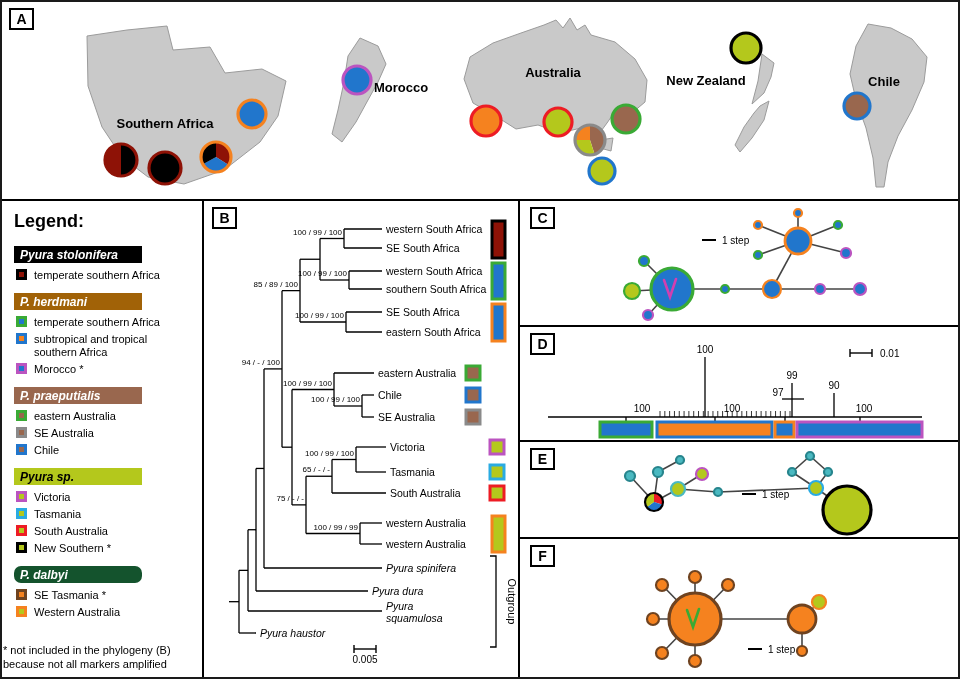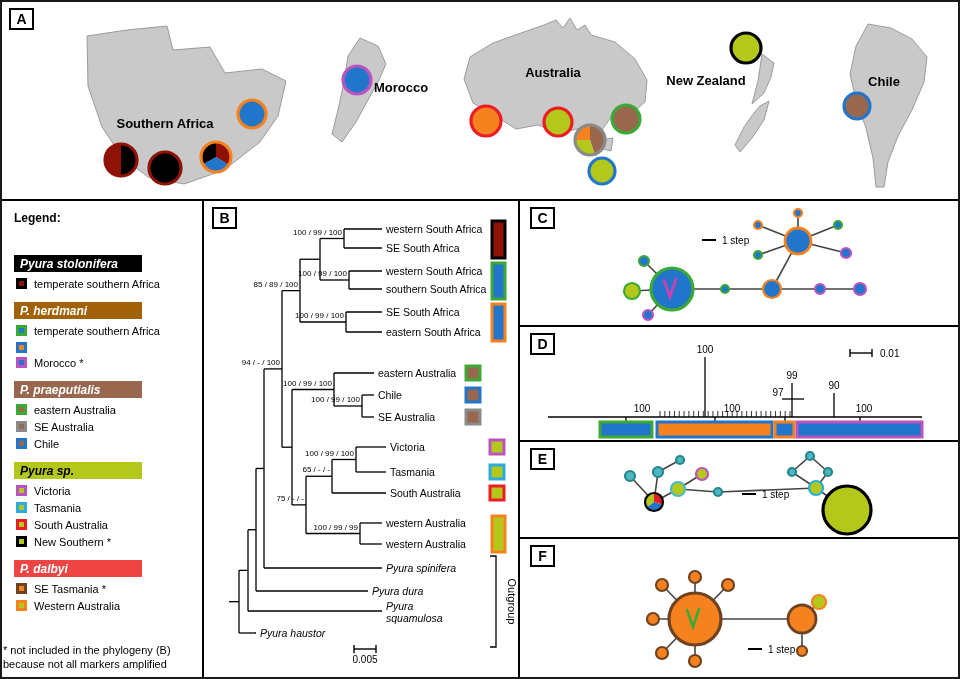--- a/index.html
+++ b/index.html
@@ -10,21 +10,21 @@
   #legendP{left:0;top:199px;width:202px;height:480px;border-right:2px solid #000;padding:10px 8px 8px 12px;}
   #panelB{left:202px;top:199px;width:316px;height:480px;border-right:2px solid #000;}
   #panelC{left:518px;top:199px;width:442px;height:126px;border-bottom:2px solid #000;}
   #panelD{left:518px;top:325px;width:442px;height:115px;border-bottom:2px solid #000;}
   #panelE{left:518px;top:440px;width:442px;height:97px;border-bottom:2px solid #000;}
   #panelF{left:518px;top:537px;width:442px;height:142px;}
   svg{display:block;}
   text{font-family:"Liberation Sans",sans-serif;}
   .plabel{position:absolute;left:8px;top:6px;width:25px;height:22px;border:2px solid #000;background:#fff;
           font-weight:bold;font-size:14px;display:flex;align-items:center;justify-content:center;z-index:5;}
-  .legend-title{font-size:12px;font-weight:bold;margin-bottom:30px;}
+  .legend-title{font-size:18px;font-weight:bold;margin-bottom:14px;}
   .legend-section{margin-bottom:11px;}
   .legend-bar{width:128px;height:17px;font-size:12px;font-weight:bold;font-style:italic;
               display:flex;align-items:center;padding-left:6px;margin-bottom:6px;}
   .legend-item{display:flex;align-items:flex-start;margin-bottom:4px;font-size:11px;line-height:13px;color:#000;}
   .legend-swatch{width:11px;height:11px;border-width:3px;border-style:solid;margin:0 7px 0 2px;flex:0 0 auto;}
   .legend-item-label{max-width:150px;}
   .legend-footnote{position:absolute;left:1px;bottom:10px;width:180px;font-size:11px;line-height:14px;}
 </style>
 </head>
 <body>
@@ -90,20 +90,21 @@
           </div>
         </div>
         <div class="legend-section">
           <div class="legend-bar" style="background: #a16207; color: rgb(255, 255, 255);">P. herdmani</div>
           <div class="legend-item">
             <span class="legend-swatch" style="background: rgb(33, 118, 204); border-color: rgb(58, 170, 53);"></span>
             <span class="legend-item-label">temperate southern Africa</span>
           </div>
           <div class="legend-item">
             <span class="legend-swatch" style="background: rgb(245, 130, 31); border-color: rgb(33, 118, 204);"></span>
+            <span class="legend-item-label">subtropical and tropical southern Africa</span>
           </div>
           <div class="legend-item">
             <span class="legend-swatch" style="background: rgb(33, 118, 204); border-color: rgb(187, 84, 192);"></span>
             <span class="legend-item-label">Morocco *</span>
           </div>
         </div>
         <div class="legend-section">
           <div class="legend-bar" style="background: rgb(153, 103, 78); color: rgb(255, 255, 255);">P. praeputialis</div>
           <div class="legend-item">
             <span class="legend-swatch" style="background: rgb(153, 103, 78); border-color: rgb(58, 170, 53);"></span>
@@ -131,21 +132,21 @@
           <div class="legend-item">
             <span class="legend-swatch" style="background: rgb(180, 200, 28); border-color: rgb(237, 28, 36);"></span>
             <span class="legend-item-label">South Australia</span>
           </div>
           <div class="legend-item">
             <span class="legend-swatch" style="background: rgb(180, 200, 28); border-color: rgb(0, 0, 0);"></span>
             <span class="legend-item-label">New Southern *</span>
           </div>
         </div>
         <div class="legend-section">
-          <div class="legend-bar" style="background: #ef4444; color: rgb(255, 255, 255);">P. dalbyi</div>
+          <div class="legend-bar" style="background: #14532d; color: rgb(255, 255, 255); border-radius: 7px;">P. dalbyi</div>
           <div class="legend-item">
             <span class="legend-swatch" style="background: rgb(245, 130, 31); border-color: rgb(111, 67, 32);"></span>
             <span class="legend-item-label">SE Tasmania *</span>
           </div>
           <div class="legend-item">
             <span class="legend-swatch" style="background: rgb(180, 200, 28); border-color: rgb(245, 130, 31);"></span>
             <span class="legend-item-label">Western Australia</span>
           </div>
         </div>
       </div>

